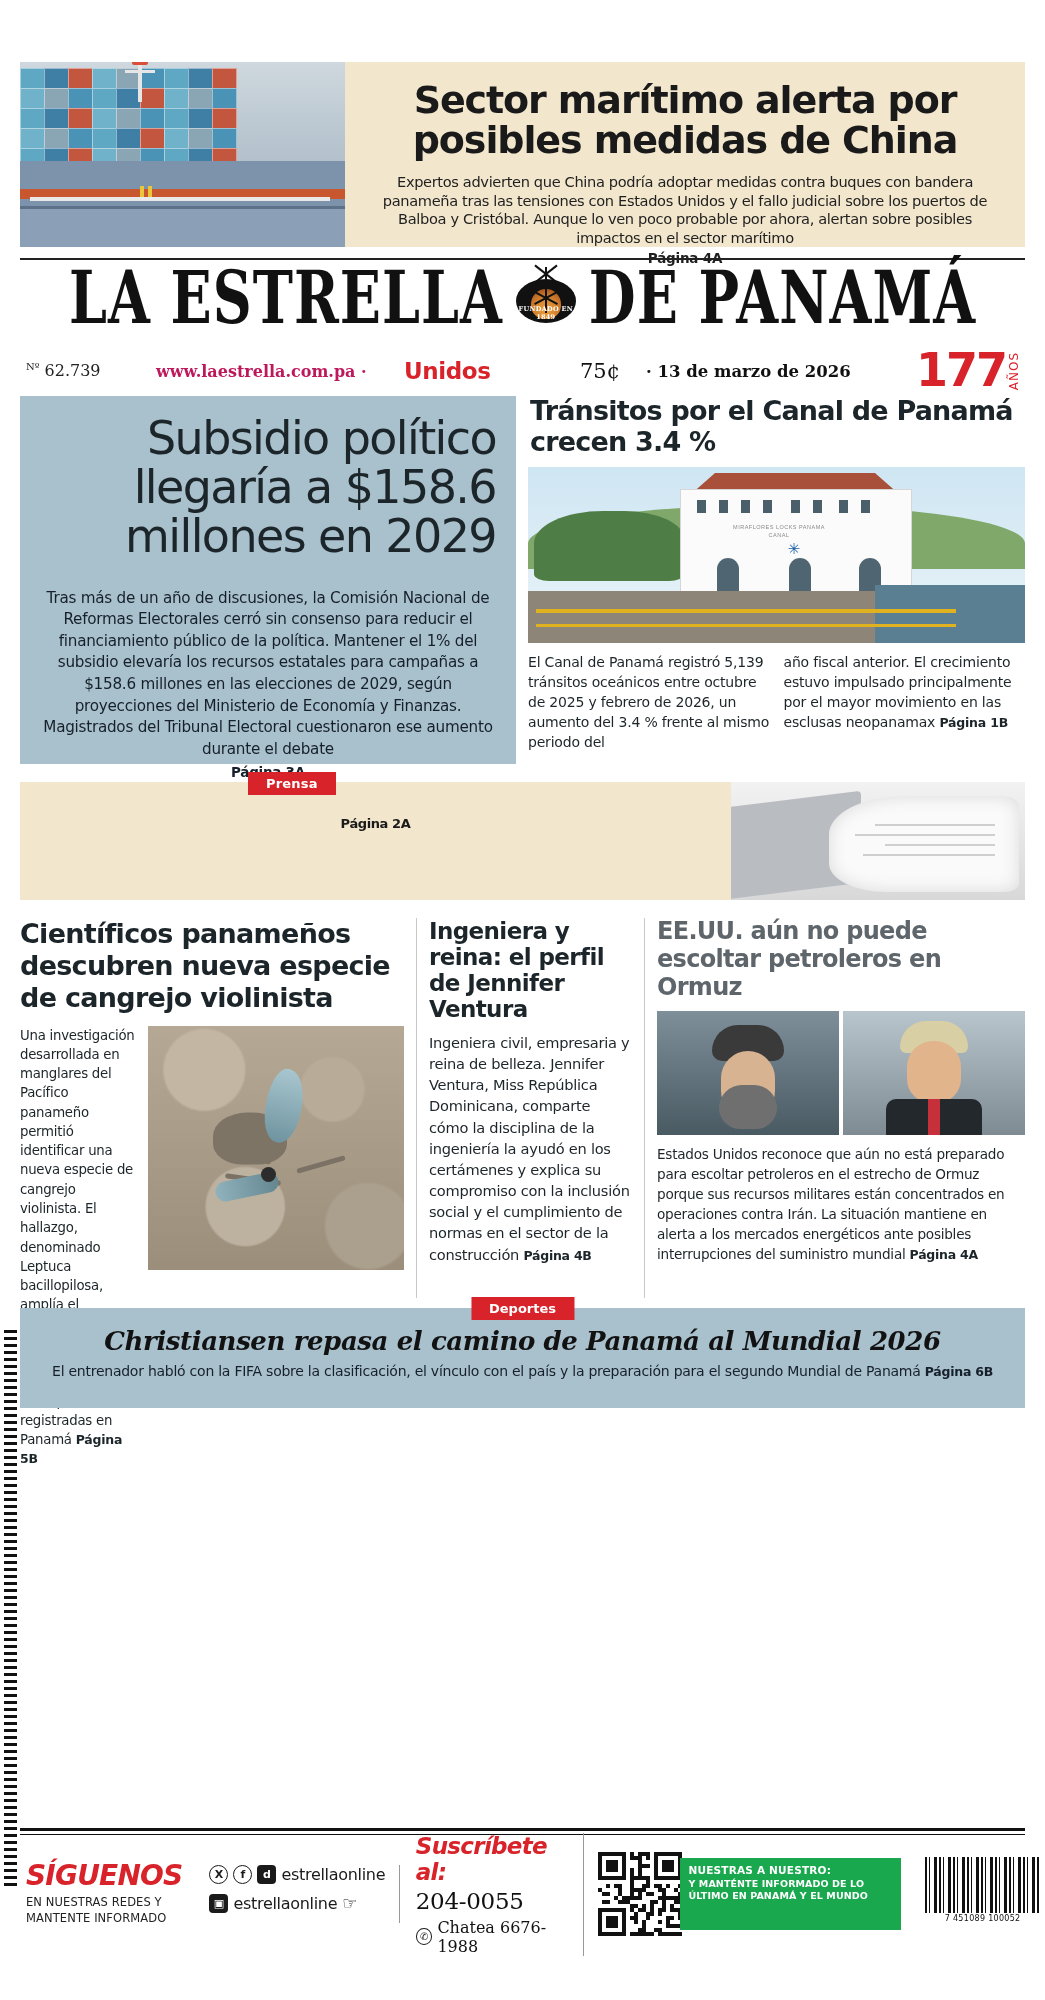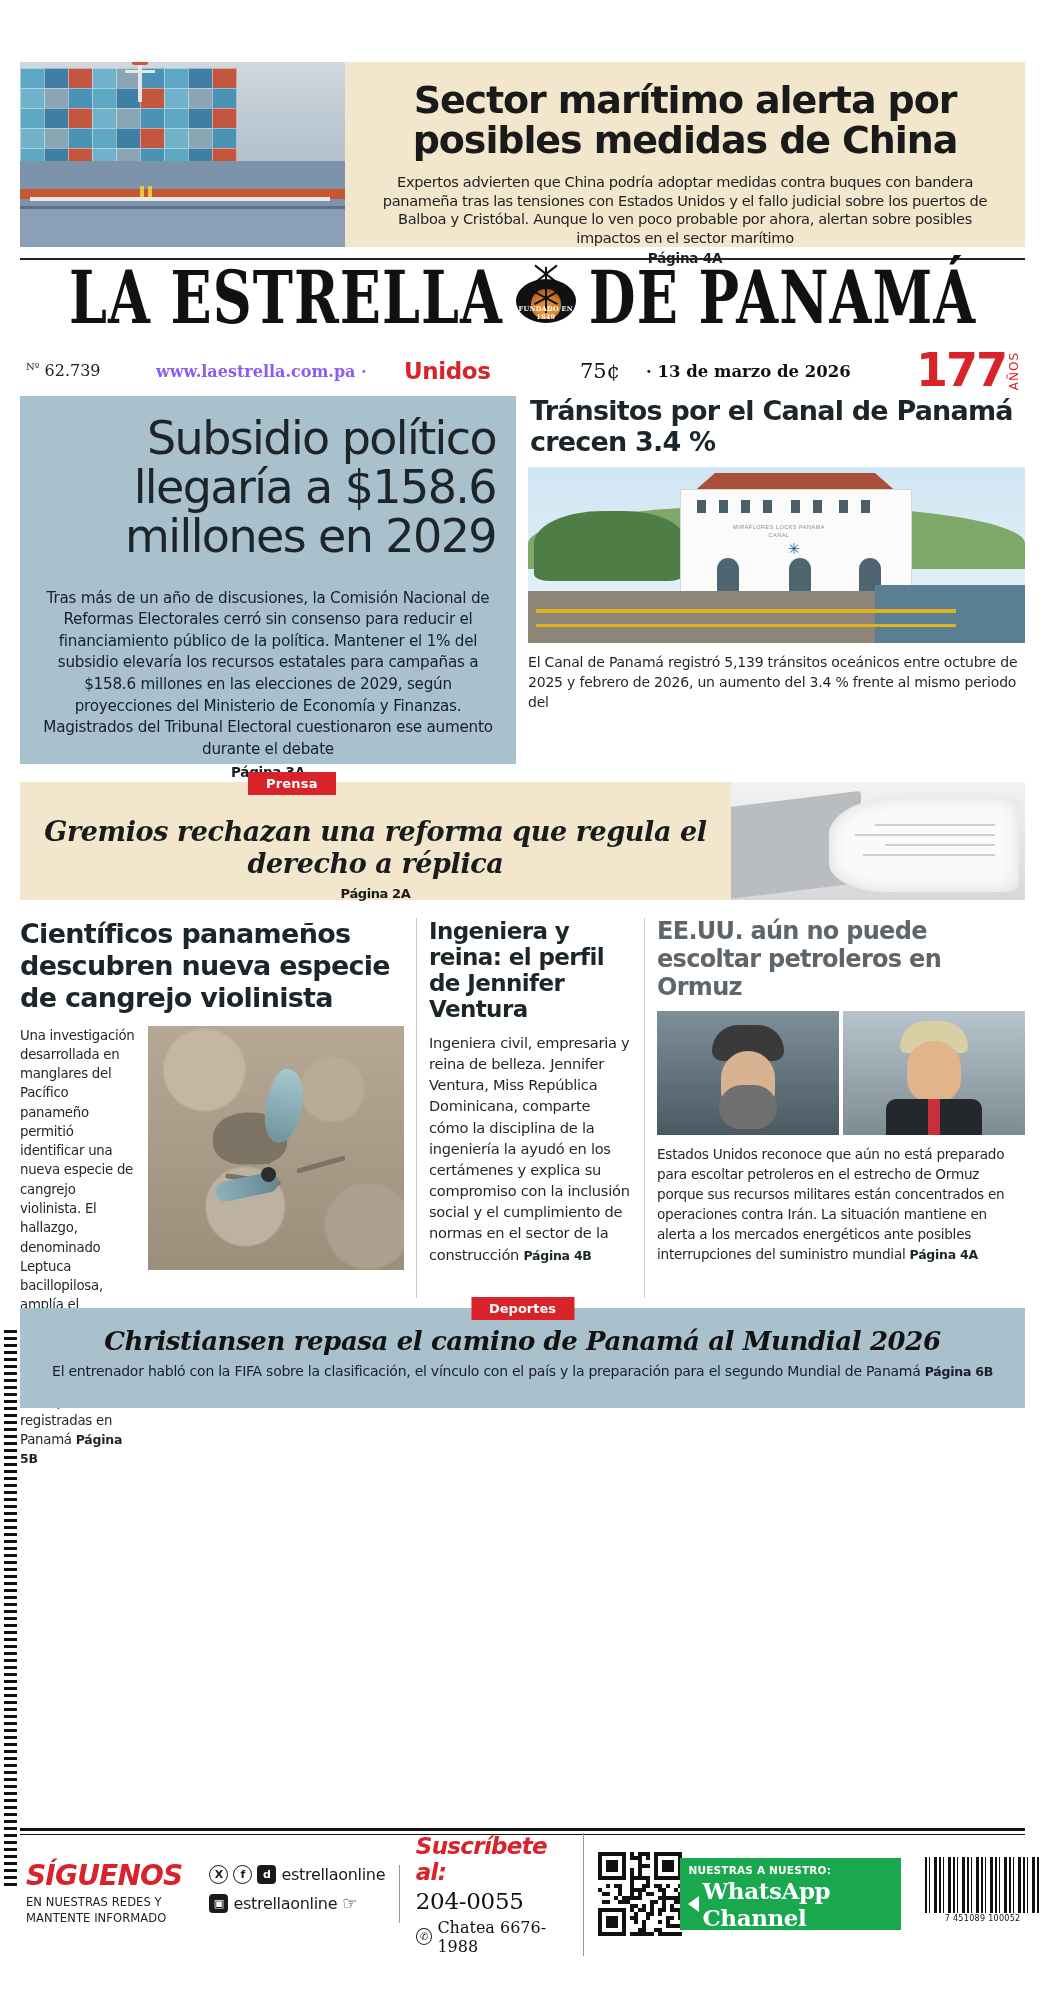--- a/index.html
+++ b/index.html
@@ -58,21 +58,21 @@
   .mh-star:after{content:"";position:absolute;left:-6px;top:17px;width:34px;height:2px;background:#111;}
   .mh-x1{position:absolute;left:-3px;top:6px;width:28px;height:2px;background:#111;transform:rotate(38deg);}
   .mh-x2{position:absolute;left:-3px;top:6px;width:28px;height:2px;background:#111;transform:rotate(-38deg);}
   .mh-x3{position:absolute;left:-2px;top:30px;width:26px;height:2px;background:#111;transform:rotate(28deg);}
   .mh-x4{position:absolute;left:-2px;top:30px;width:26px;height:2px;background:#111;transform:rotate(-28deg);}
 
   
   .infobar{position:absolute;left:20px;top:352px;width:1005px;height:38px;display:flex;align-items:center;}
   .ib-num{font-family:"DejaVu Serif",serif;font-size:16px;color:#222;margin-left:6px;width:130px;}
   .ib-num sup{font-size:10px;}
-  .ib-url{font-family:"DejaVu Serif",serif;font-weight:bold;font-size:16px;color:#8b5cf6;width:248px;}
+  .ib-url{font-family:"DejaVu Serif",serif;font-weight:bold;font-size:16px;color:#be185d;width:248px;}
   .ib-day{font-family:"DejaVu Sans",sans-serif;font-weight:bold;font-size:23px;color:#d8232a;width:150px;letter-spacing:-.4px;}
   .ib-price{font-family:"DejaVu Serif",serif;font-size:21px;color:#111;width:92px;text-align:center;}
   .ib-date{font-family:"DejaVu Serif",serif;font-weight:bold;font-size:16.5px;color:#111;flex:1;}
   .ib-anniv{position:relative;display:flex;align-items:flex-start;margin-right:4px;}
   .ib-177{font-family:"DejaVu Sans",sans-serif;font-weight:bold;font-size:46px;color:#d8232a;letter-spacing:-2px;line-height:.9;}
   .ib-anos{font-family:"DejaVu Sans",sans-serif;font-size:12px;color:#d8232a;letter-spacing:1px;
     writing-mode:vertical-rl;transform:rotate(180deg);margin-top:2px;margin-left:1px;}
 
   
   .lead{position:absolute;left:20px;top:396px;width:496px;height:368px;background:#a9c0cd;box-sizing:border-box;padding:16px 20px 10px 20px;}
@@ -340,28 +340,31 @@
       </div>
       <div class="cp-lbl">MIRAFLORES LOCKS PANAMA CANAL</div>
       <div class="cp-logo">✳</div>
       <div class="cp-lock"></div>
       <div class="cp-water"></div>
       <div class="cp-rail"></div>
       <div class="cp-rail2"></div>
     </div>
     <div class="canal-cols">
       <div class="canal-col">El Canal de Panamá registró 5,139 tránsitos oceánicos entre octubre de 2025 y febrero de 2026, un aumento del 3.4 % frente al mismo periodo del</div>
+      <div class="canal-col">
+        <span>año fiscal anterior. El crecimiento estuvo impulsado principalmente por el mayor movimiento en las esclusas neopanamax</span>
+        <b>Página 1B</b>
+      </div>
     </div>
   </div>
 
   <div class="prensa">
     <div class="prensa-left">
       <div class="prensa-tag">Prensa</div>
       <h2 class="prensa-h">
-        <span>Gremios rechazan una reforma que regula el derecho a réplica</span>
         <span class="prensa-pag">Página 2A</span>
       </h2>
     </div>
     <div class="prensa-photo">
       <div class="pp-bg"></div>
       <div class="pp-lap"></div>
       <div class="pp-paper"></div>
       <div class="pp-ln" style="right:30px;top:42px;width:120px;"></div>
       <div class="pp-ln" style="right:30px;top:52px;width:140px;"></div>
       <div class="pp-ln" style="right:30px;top:62px;width:110px;"></div>
@@ -690,24 +693,20 @@
         <div class="qr-cell" style="left: 4px; top: 80px; width: 4px; height: 4px;"></div>
         <div class="qr-cell" style="left: 8px; top: 80px; width: 4px; height: 4px;"></div>
         <div class="qr-cell" style="left: 12px; top: 80px; width: 4px; height: 4px;"></div>
         <div class="qr-cell" style="left: 16px; top: 80px; width: 4px; height: 4px;"></div>
         <div class="qr-cell" style="left: 20px; top: 80px; width: 4px; height: 4px;"></div>
         <div class="qr-cell" style="left: 24px; top: 80px; width: 4px; height: 4px;"></div>
       </div>
 
     <div class="ft-wa">
       <div class="wa-top">NUESTRAS A NUESTRO:</div>
-      <div class="wa-mid">
-        <span class="wa-tri"></span>
-        <span>WhatsApp Channel</span>
-      </div>
       <div class="wa-bot">
         <span>Y MANTÉNTE INFORMADO DE LO</span><br>
         <span>ÚLTIMO EN PANAMÁ Y EL MUNDO</span>
       </div>
     </div>
 
     <div class="ft-barcode">
       <div class="bc-lines"></div>
       <div class="bc-num">7 451089 100052</div>
     </div>

